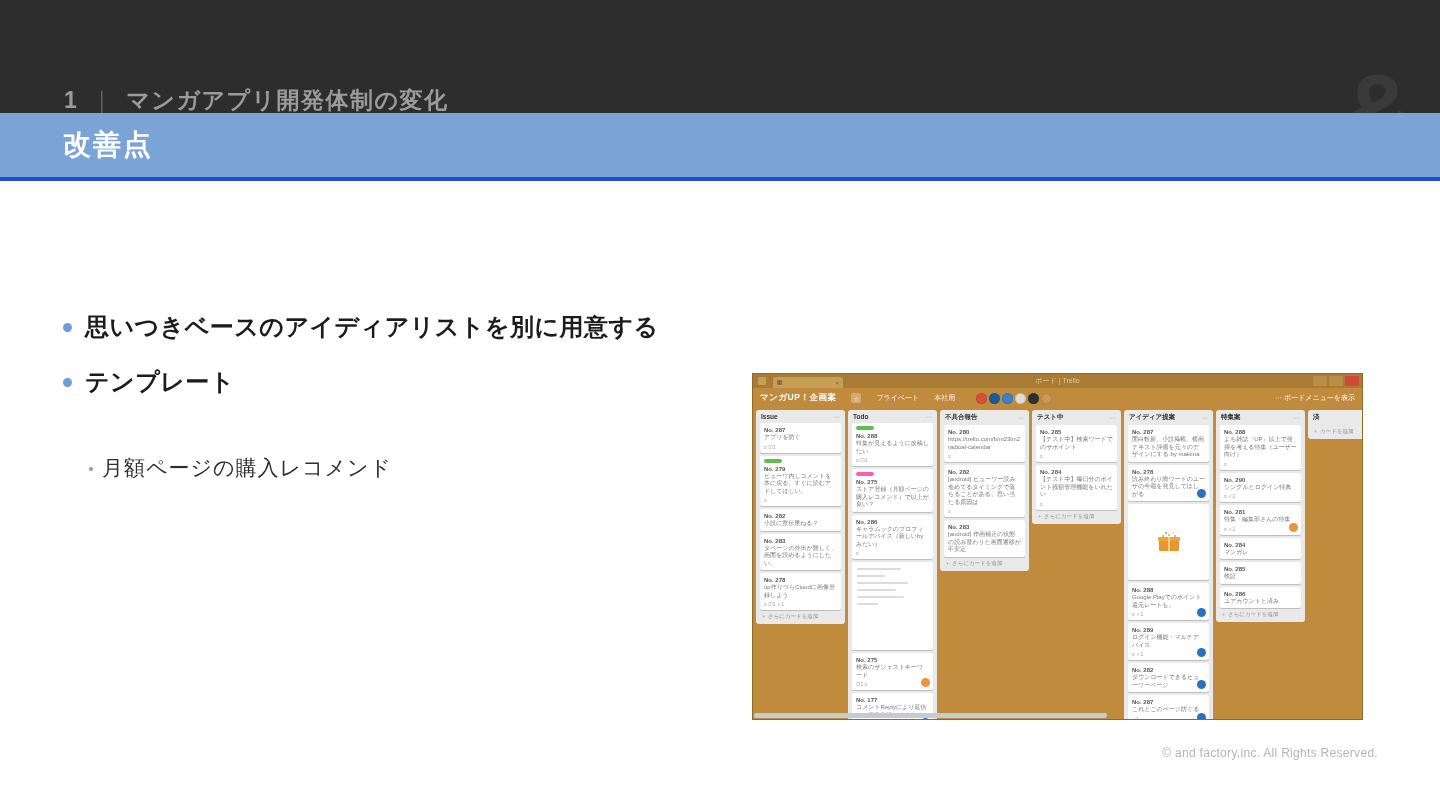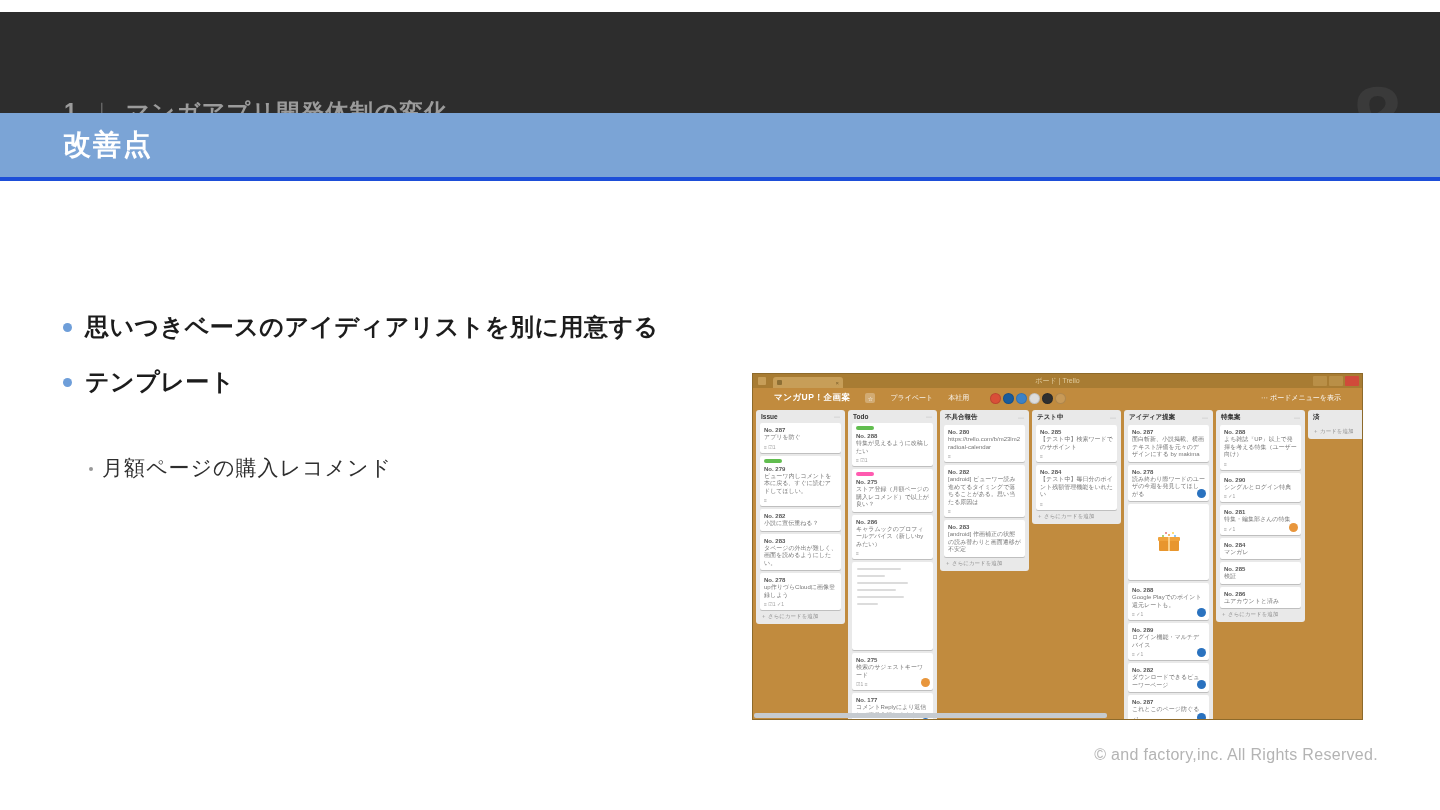--- a/index.html
+++ b/index.html
@@ -1,20 +1,20 @@
 <!DOCTYPE html>
 <html><head>
 <meta charset="utf-8">
 <style>
   html,body{margin:0;padding:0;background:#888;}
   .slide{position:relative;width:1440px;height:810px;background:#ffffff;
          font-family:"Liberation Sans","DejaVu Sans",sans-serif;overflow:hidden;margin:0 auto;}
 
   
-  .hdr{position:absolute;left:0;top:12px;width:100%;height:134px;background:#2d2d2d;overflow:hidden;}
+  .hdr{position:absolute;left:0;top:0;width:100%;height:134px;background:#2d2d2d;overflow:hidden;}
   .hdr-title{position:absolute;left:64px;bottom:18px;font-size:23px;color:#9b9b9b;
              letter-spacing:1.5px;font-weight:bold;white-space:nowrap;}
   .hdr-sep{color:#666;padding:0 12px;font-weight:normal;}
   .logo{position:absolute;right:2px;bottom:-36px;font-size:112px;font-weight:800;
         color:#3a3a3a;line-height:1;letter-spacing:-6px;}
 
   
   .band{position:absolute;left:0;top:113px;width:100%;height:68px;background:#7ba4d6;
         border-bottom:4px solid #1d4ed8;box-sizing:border-box;}
   .band-title{position:absolute;left:63px;top:50%;transform:translateY(-50%);
@@ -22,37 +22,37 @@
 
   
   .bullet{position:absolute;left:63px;display:flex;align-items:center;gap:13px;}
   .bullet .dot{width:9px;height:9px;border-radius:50%;background:#6e9ed9;flex:none;}
   .bullet .txt{font-size:24px;font-weight:bold;color:#1c1c1c;letter-spacing:0.5px;white-space:nowrap;}
   .sub{position:absolute;left:89px;display:flex;align-items:center;gap:9px;}
   .sub .sdot{width:4px;height:4px;border-radius:50%;background:#999;flex:none;margin-top:2px;}
   .sub .stxt{font-size:21px;color:#2e2e2e;letter-spacing:1px;white-space:nowrap;}
 
   
-  .copyright{position:absolute;right:62px;top:746px;font-size:16px;color:#b4b4b4;letter-spacing:0.3px;}
+  .copyright{position:absolute;right:62px;top:746px;font-size:12px;color:#b4b4b4;letter-spacing:0.3px;}
 
   
   .tw{position:absolute;left:752px;top:373px;width:611px;height:347px;background:#c18b3e;
       border:1px solid #8d6a2b;box-sizing:border-box;overflow:hidden;filter:blur(0.45px);}
   .tw-strip{position:relative;height:14px;background:#a87c33;}
   .tw-appicon{position:absolute;left:5px;top:3px;width:8px;height:8px;background:#c79e58;border-radius:1px;}
   .tw-tab{position:absolute;left:20px;bottom:0;width:70px;height:11px;background:#c79e58;
           border-radius:3px 3px 0 0;display:flex;align-items:center;gap:3px;padding:0 4px;box-sizing:border-box;}
   .tw-tabicon{width:5px;height:5px;background:#8d6f35;border-radius:1px;flex:none;}
   .tw-tabx{font-size:6px;color:#7a5f2c;margin-left:auto;line-height:1;}
   .tw-title{position:absolute;left:50%;top:2px;transform:translateX(-50%);
             font-size:7px;color:#e0cb9d;white-space:nowrap;}
   .tw-controls{position:absolute;right:3px;top:2px;display:flex;gap:2px;}
   .tw-btn{width:14px;height:10px;background:#b98f47;border-radius:1px;}
   .tw-btn.close{background:#d04a3a;}
-  .tw-board{height:20px;display:flex;align-items:center;padding:0 21px;gap:15px;color:#fff;}
+  .tw-board{height:20px;display:flex;align-items:center;padding:0 7px;gap:15px;color:#fff;}
   .tw-bname{font-size:8.5px;font-weight:bold;letter-spacing:0.5px;white-space:nowrap;}
   .tw-chip{width:10px;height:10px;background:rgba(255,255,255,0.28);border-radius:2px;
            font-size:6px;color:#fff;display:flex;align-items:center;justify-content:center;flex:none;}
   .tw-vis,.tw-team{font-size:7px;color:rgba(255,255,255,0.92);white-space:nowrap;}
   .tw-avatars{display:flex;gap:2px;margin-left:6px;}
   .tw-av{width:11px;height:11px;border-radius:50%;flex:none;border:1px solid rgba(0,0,0,0.12);box-sizing:border-box;}
   .tw-menu{margin-left:auto;font-size:7px;color:rgba(255,255,255,0.95);white-space:nowrap;}
   .tw-lists{display:flex;align-items:flex-start;gap:3px;padding:2px 0 0 3px;}
   .t-list{width:89px;flex:none;background:#e9e9e9;border-radius:3px;box-sizing:border-box;}
   .t-lhead{display:flex;justify-content:space-between;align-items:center;

